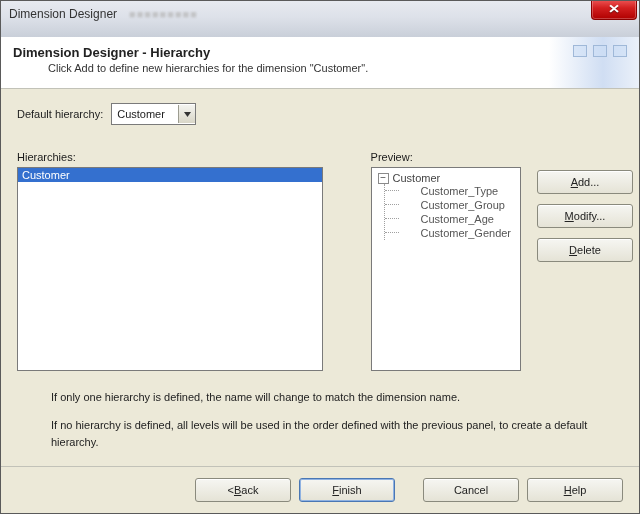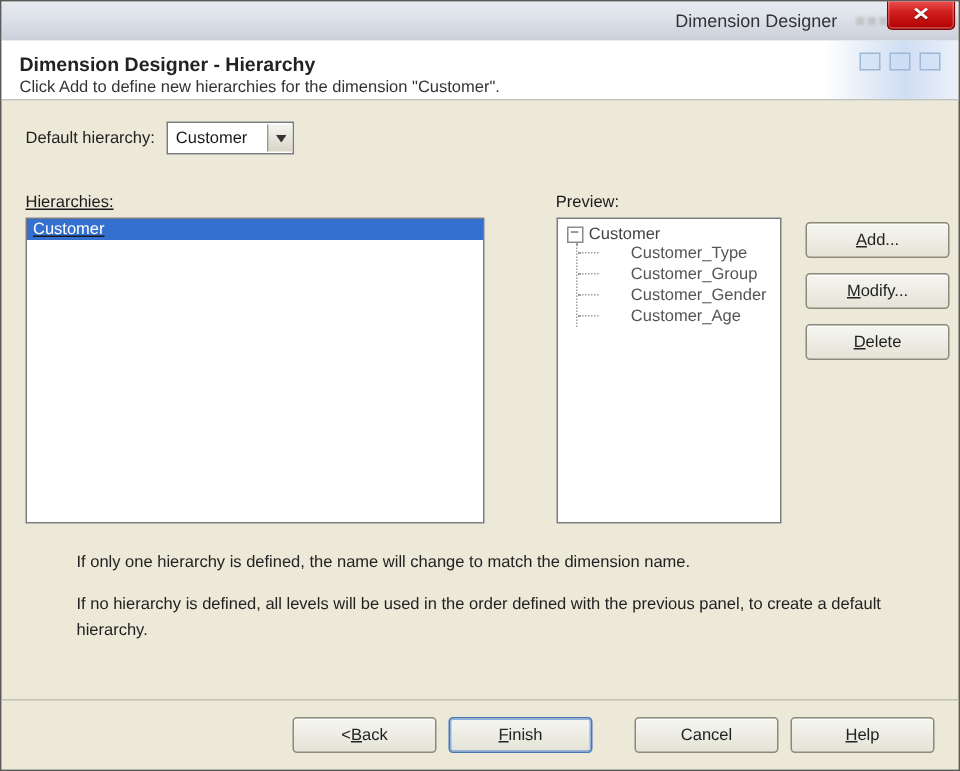--- a/index.html
+++ b/index.html
@@ -17,25 +17,24 @@
     background: #ece9d8;
     position: relative;
     overflow: hidden;
   }
   
   .titlebar {
     height: 26px;
     background: linear-gradient(to bottom, #e7eaf0 0%, #dde1e9 45%, #c9cfd9 100%);
     display: flex;
     align-items: center;
-    padding: 0 0 0 8px;
+    padding: 0 0 10px 8px;
     position: relative;
     color: #333;
     font-size: 12px;
-    justify-content: flex-end;
   }
   .titlebar .title-text {
     flex: 0 0 auto;
   }
   .blur-text {
     margin-left: 12px;
     color: #b7b7b7;
     letter-spacing: 1px;
     filter: blur(1px);
     opacity: .7;
@@ -63,39 +62,40 @@
     line-height: 1;
     text-shadow: 0 1px 1px rgba(0,0,0,.5);
     transform: scaleX(1.2);
   }
   
   .header {
     background: #ffffff;
     border-bottom: 1px solid #c2c2b8;
     padding: 8px 12px 12px 12px;
     position: relative;
-    height: 40px;
+    height: 52px;
     box-sizing: border-box;
   }
   .header::after{
     content:"";
     position:absolute;
     right:0; top:0;
     width:90px; height:100%;
     background: linear-gradient(to right, rgba(120,160,220,0) 0%, rgba(120,160,220,.35) 60%, rgba(120,160,220,.15) 100%);
   }
   .header-title {
     font-size: 13px;
     font-weight: bold;
     color: #222;
   }
   .header-sub {
     font-size: 11px;
     color: #333;
     margin-top: 2px;
+    margin-left: 35px;
   }
   .mini-windows{
     position:absolute;
     right:12px;
     top:8px;
     display:flex;
     gap:6px;
     z-index:2;
   }
   .mini-windows span{
@@ -144,21 +144,21 @@
     margin-top: 26px;
   }
   .col-label{ margin-bottom:4px; }
   .listbox, .treebox {
     background: #fff;
     border: 1px solid #7a7a7a;
     height: 204px;
     box-sizing: border-box;
     overflow: auto;
   }
-  .hierarchies-col { width: 329px; text-decoration: underline; }
+  .hierarchies-col { width: 329px; }
   .preview-col { width: 162px; padding-left: 32px; }
   .buttons-col {
     width: 86px;
     display: flex;
     flex-direction: column;
     gap: 10px;
     padding-top: 19px;
   }
   .list-item {
     padding: 1px 4px;
@@ -305,25 +305,25 @@
               <div class="tree-child">
                   <span class="tree-branch"></span>
                   <span>Customer_Type</span>
                 </div>
               <div class="tree-child">
                   <span class="tree-branch"></span>
                   <span>Customer_Group</span>
                 </div>
               <div class="tree-child">
                   <span class="tree-branch"></span>
-                  <span>Customer_Gender</span>
+                  <span>Customer_Age</span>
                 </div>
               <div class="tree-child">
                   <span class="tree-branch"></span>
-                  <span>Customer_Age</span>
+                  <span>Customer_Gender</span>
                 </div>
             </div>
           </div>
         </div>
       </div>
 
       <div class="buttons-col">
         <div class="btn" aria-label="Add...">
           <span class="u">A</span>
             <span>dd...</span>

